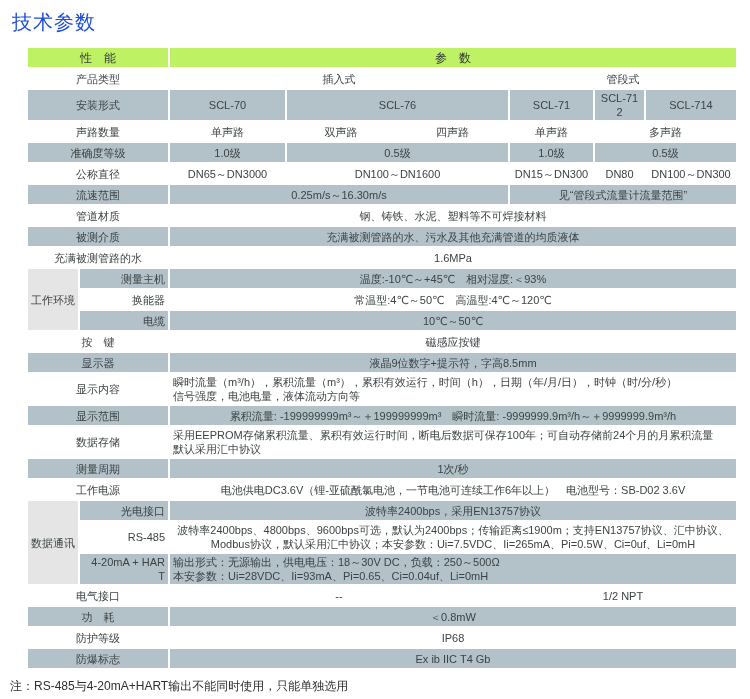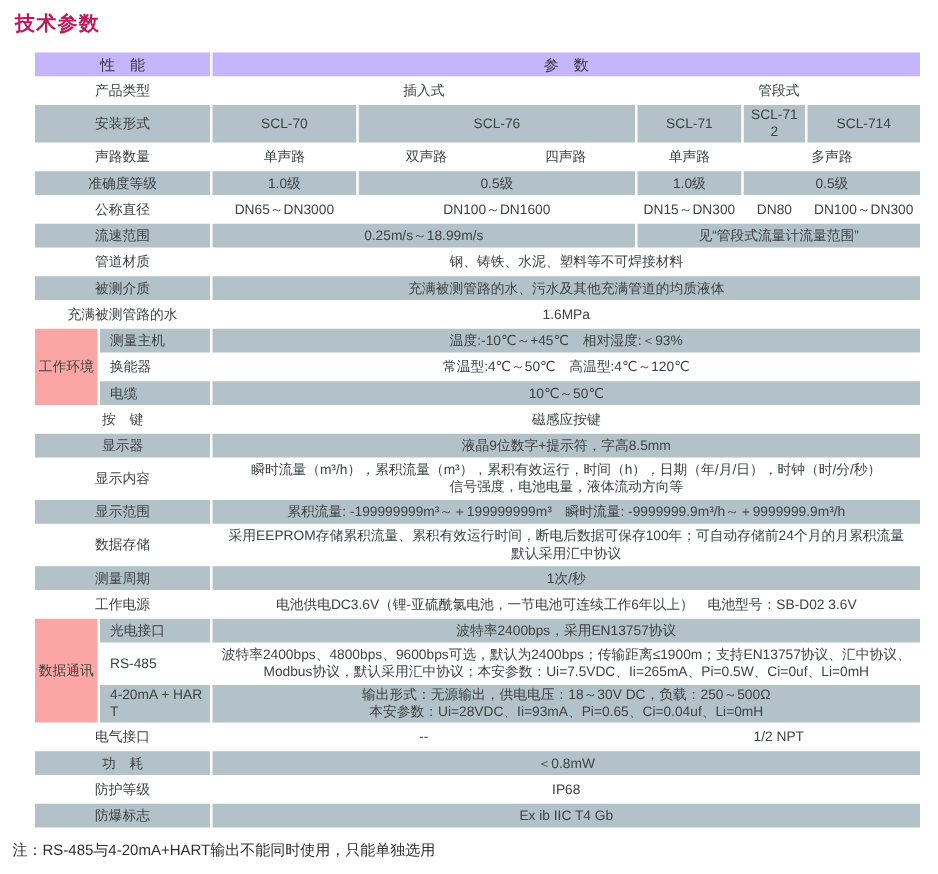--- a/index.html
+++ b/index.html
@@ -2,37 +2,37 @@
 <html><head>
 <meta charset="utf-8">
 <style>
   html,body { margin:0; padding:0; background:#ffffff; }
   body {
     width:750px; height:699px; overflow:hidden;
     font-family:"Liberation Sans","DejaVu Sans",sans-serif;
     color:#3d4345;
   }
   .page-title {
-    font-size:16px; font-weight:bold; color:#be185d;
+    font-size:20px; font-weight:normal; color:#1d4ed8;
     margin:9px 0 0 12px; letter-spacing:1px;
   }
   table.spec {
     border-collapse:separate; border-spacing:2px; table-layout:fixed;
     margin:10px 0 0 26px;
   }
   td {
     font-size:11px; text-align:center; vertical-align:middle;
     height:17px; padding:1px 3px; line-height:14px;
     word-break:break-all;
   }
   td.g { background:#b3c2c8; }      
-  td.h { background:#c4b5fd; font-size:12px; color:#35393b; } 
-  td.grp { background:#fca5a5; }    
-  td.sub { text-align:left; padding-left:8px; }
-  .two-line div { text-align:center; }
+  td.h { background:#bef264; font-size:12px; color:#35393b; } 
+  td.grp { background:#e5e5e5; }    
+  td.sub { text-align:right; padding-left:8px; }
+  .two-line div { text-align:left; }
   .note {
     font-size:12px; color:#2f2f2f; margin:8px 0 0 10px;
   }
 </style>
 </head>
 <body>
 
 <div class="page-title">技术参数</div>
 
 <table class="spec">
@@ -89,21 +89,21 @@
     <td colspan="2">公称直径</td>
     <td>DN65～DN3000</td>
     <td colspan="2">DN100～DN1600</td>
     <td>DN15～DN300</td>
     <td>DN80</td>
     <td>DN100～DN300</td>
   </tr>
 
   <tr>
     <td colspan="2" class="g">流速范围</td>
-    <td colspan="3" class="g">0.25m/s～18.99m/s</td>
+    <td colspan="3" class="g">0.25m/s～16.30m/s</td>
     <td colspan="3" class="g">见“管段式流量计流量范围”</td>
   </tr>
 
   <tr>
     <td colspan="2">管道材质</td>
     <td colspan="6">钢、铸铁、水泥、塑料等不可焊接材料</td>
   </tr>
 
   <tr>
     <td colspan="2" class="g">被测介质</td>

